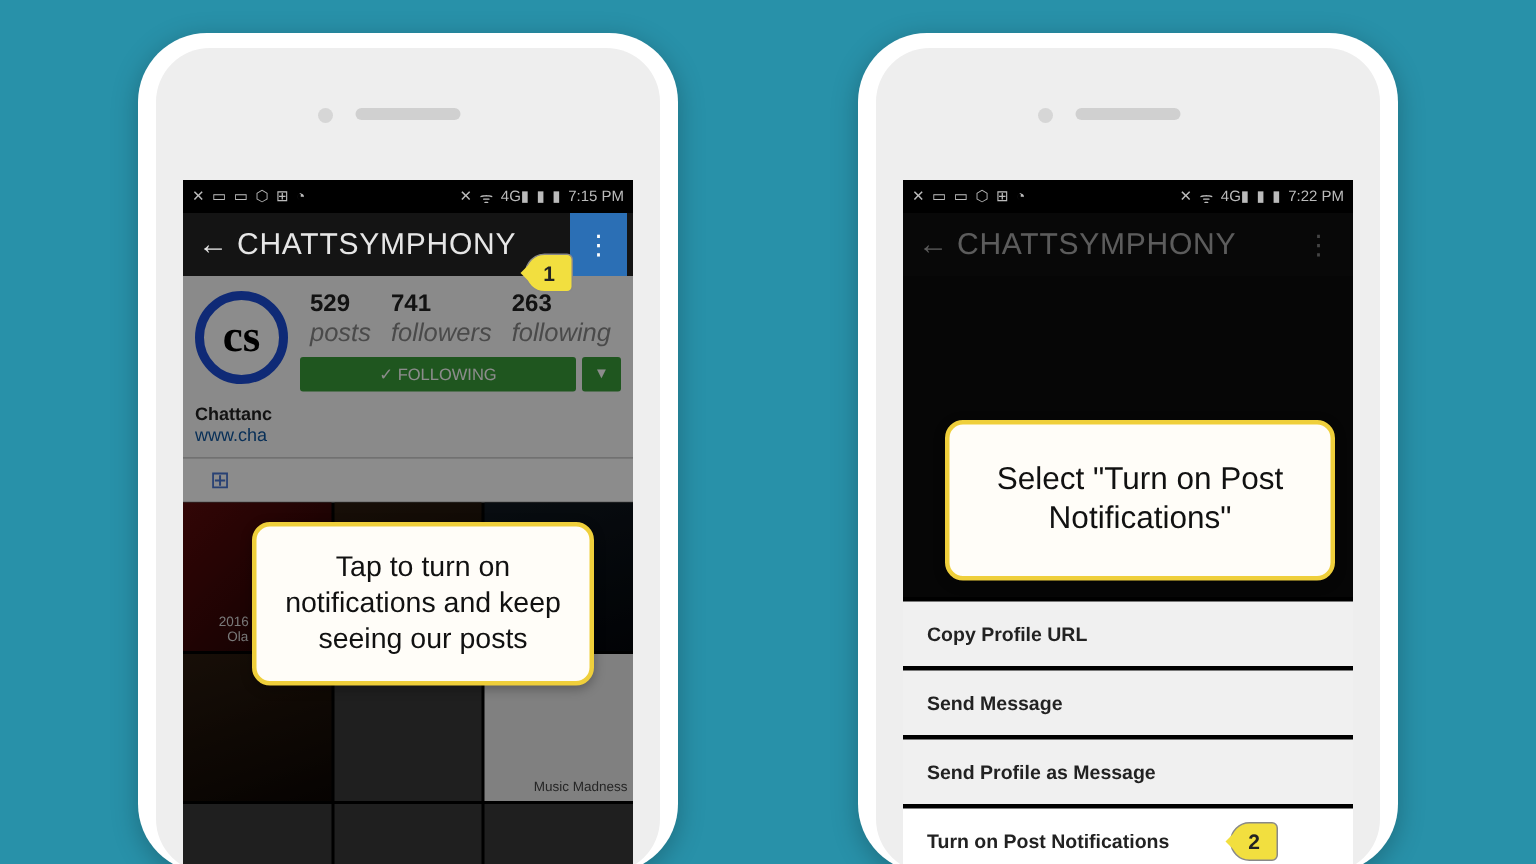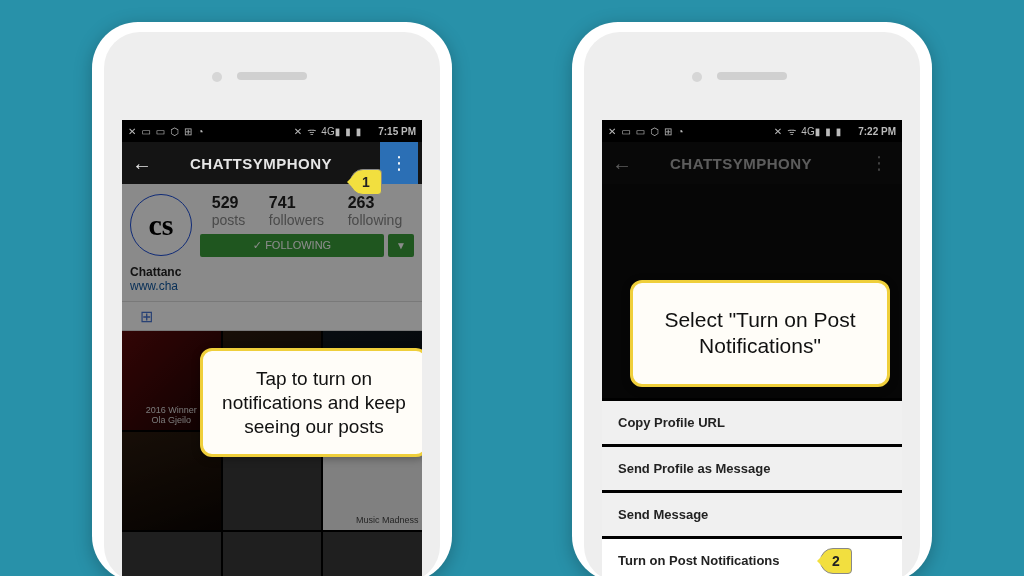--- a/index.html
+++ b/index.html
@@ -54,41 +54,40 @@
     display: flex;
     align-items: center;
     justify-content: space-between;
     padding: 0 6px;
     font-size: 10px;
   }
   .status-icons-left, .status-icons-right {
     display: flex; gap: 5px; align-items: center;
   }
   .status-icons-left span, .status-icons-right span { font-size: 10px; color:#bbb; }
-  .status-time { font-weight: bold; font-size: 12px; color:#ddd;margin-left:12px; }
+  .status-time { font-weight: normal; font-size: 12px; color:#ddd; }
   .appbar {
     height: 42px;
     background: #141414;
     display: flex;
     align-items: center;
     color: #e6e6e6;
     padding: 0 4px;
     position: relative;
   }
   .appbar.dimmed { opacity: 0.4; }
   .back-icon {
     width: 32px; text-align: center;
     font-size: 20px;
   }
   .appbar-title {
-    font-size: 15px;
-    font-weight: bold;
+    font-size: 20px;
+    font-weight: normal;
     letter-spacing: 0.5px;
     flex: 1;
-    margin-left: 32px;
   }
   .overflow-btn {
     width: 38px; height: 42px;
     background: #2b6fb5;
     display: flex; align-items:center; justify-content:center;
     font-size: 18px; color: #fff;
     flex-shrink: 0;
   }
   .overflow-plain {
     width: 38px; text-align: center; font-size: 18px; color:#aaa;
@@ -99,31 +98,31 @@
   }
   .dim-overlay {
     position: absolute;
     left:0; right:0; top:0; bottom:0;
     background: rgba(0,0,0,0.45);
     pointer-events: none;
   }
   .profile-top { display:flex; gap: 8px; }
   .avatar {
     width: 62px; height:62px;
-    border:1px solid #1d4ed8;
+    border:6px solid #1d4ed8;
     border-radius: 50%;
     display:flex; align-items:center; justify-content:center;
     font-size: 30px; font-weight:bold;
     background:#fff;
     font-family: Georgia, serif;
   }
   .stats { flex:1; }
   .stats-row { display:flex; justify-content: space-around; }
   .stat-num { font-size: 16px; font-weight:bold; color:#222; }
-  .stat-label { font-size: 14px; color:#888; }
+  .stat-label { font-size: 17px; color:#888;font-style:italic; }
   .follow-row { display:flex; gap:4px; margin-top:6px;border-radius:11px; }
   .follow-btn {
     flex:1; background:#3a9d3a; color:#fff; font-size:11px;
     text-align:center; padding:5px 0; border-radius:2px;
   }
   .follow-drop {
     width:26px; background:#3a9d3a; color:#fff;
     display:flex;align-items:center;justify-content:center;
     font-size:10px; border-radius:2px;
   }
@@ -151,21 +150,21 @@
     border:3px solid #efcf3b;
     border-radius:12px;
     padding:16px 14px;
     text-align:center;
     font-size:19px;
     line-height:1.25;
     color:#111;
     box-shadow: 0 2px 8px rgba(0,0,0,0.3);
     z-index: 30;
   }
-  .callout.c1 { left: 46px; top: 164px; width: 228px; margin-left: 32px; }
+  .callout.c1 { left: 46px; top: 164px; width: 228px; }
   .callout.c2 { left: 28px; top: 96px; width: 260px; padding:24px 18px; font-size:21px; }
   .marker {
     position:absolute;
     width:32px; height:26px;
     background:#f2df3f;
     border:1px solid #888;
     border-radius: 13px 4px 4px 13px;
     display:flex; align-items:center; justify-content:center;
     font-size:14px; font-weight:bold; color:#222;
     z-index:40;
@@ -318,22 +317,22 @@
         <div class="back-icon">←</div>
         <div class="appbar-title">CHATTSYMPHONY</div>
         <div class="overflow-plain">⋮</div>
       </div>
       <div class="content-wrap">
         <div style="position:absolute;inset:0;background:#111;"></div>
         <div class="dim-overlay" style="background:rgba(0,0,0,0.6);"></div>
         <div class="callout c2">Select "Turn on Post Notifications"</div>
         <div class="sheet">
           <div class="sheet-item">Copy Profile URL</div>
+          <div class="sheet-item">Send Message</div>
           <div class="sheet-item">Send Profile as Message</div>
-          <div class="sheet-item">Send Message</div>
           <div class="sheet-item highlighted">
             <span>Turn on Post Notifications</span>
             <div class="marker m2">
                 <span>2</span>
               </div>
           </div>
         </div>
       </div>
     </div>
   </div>

